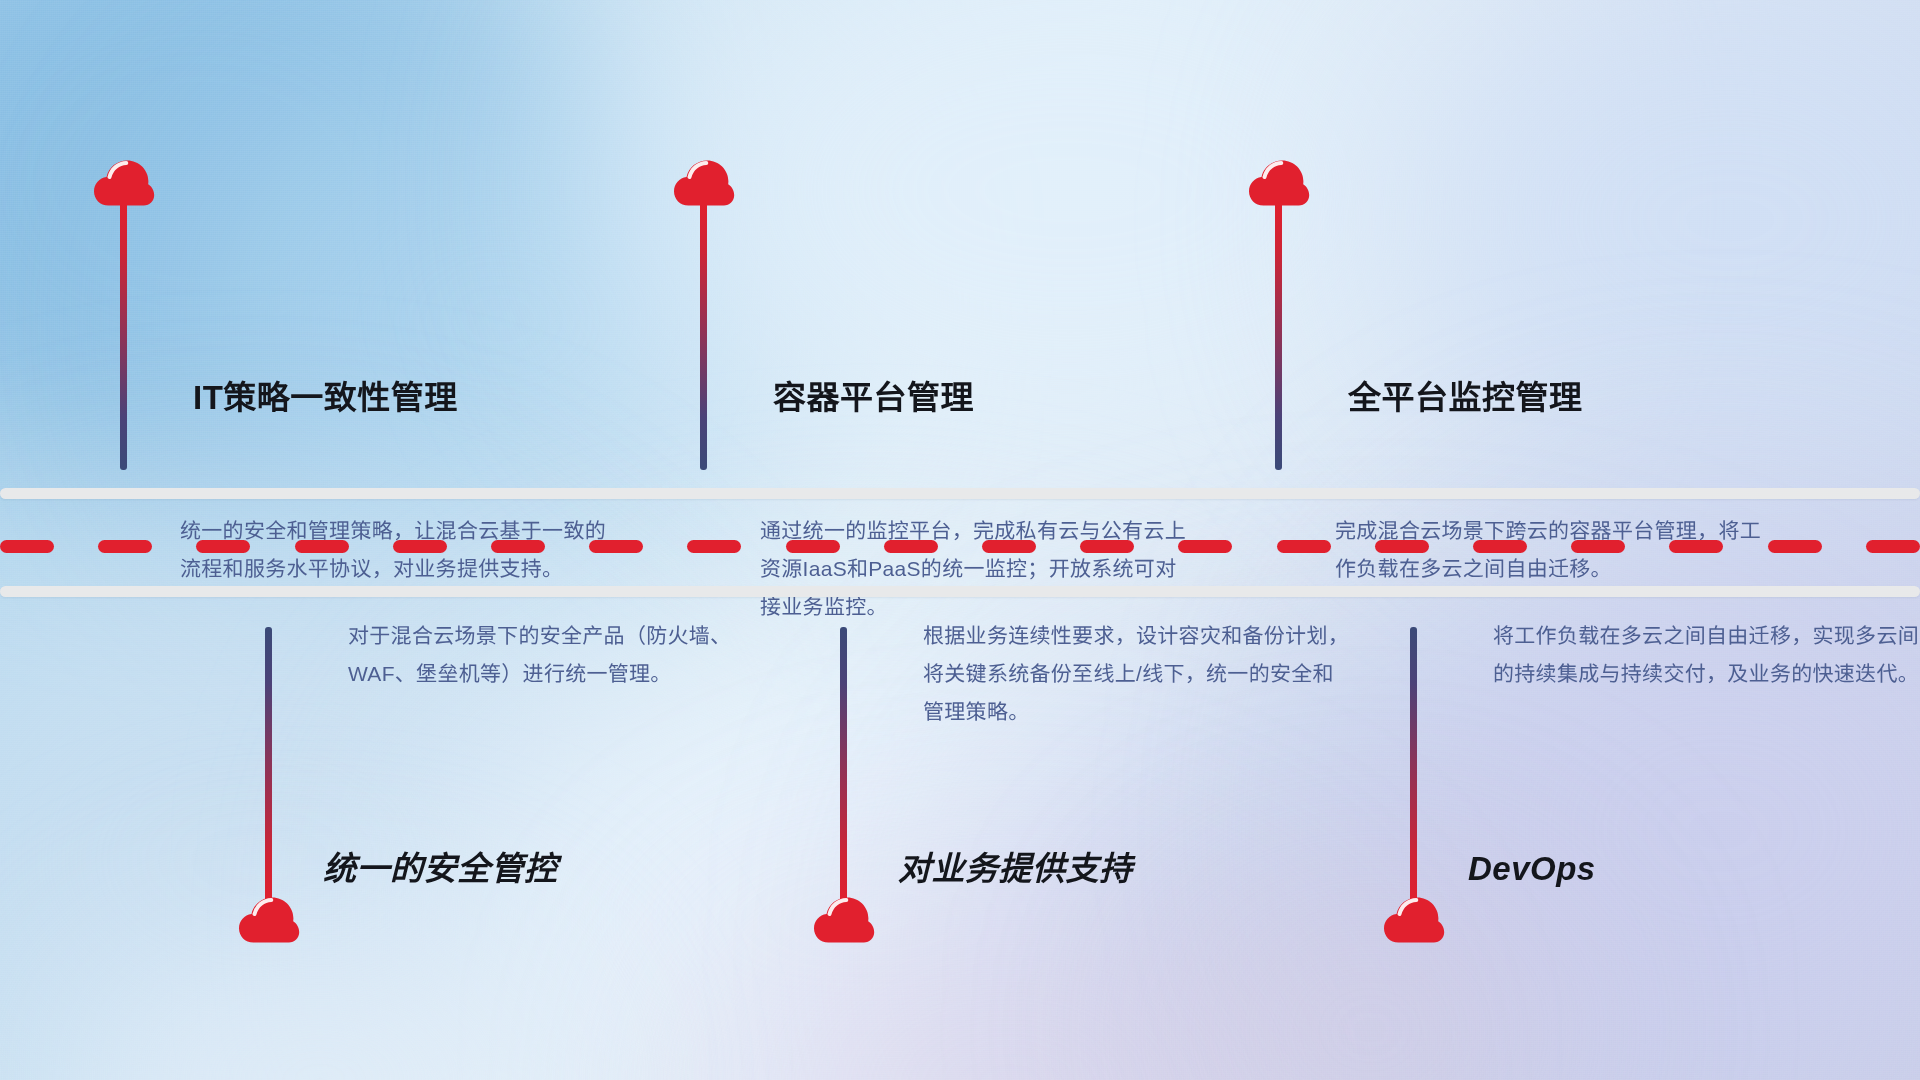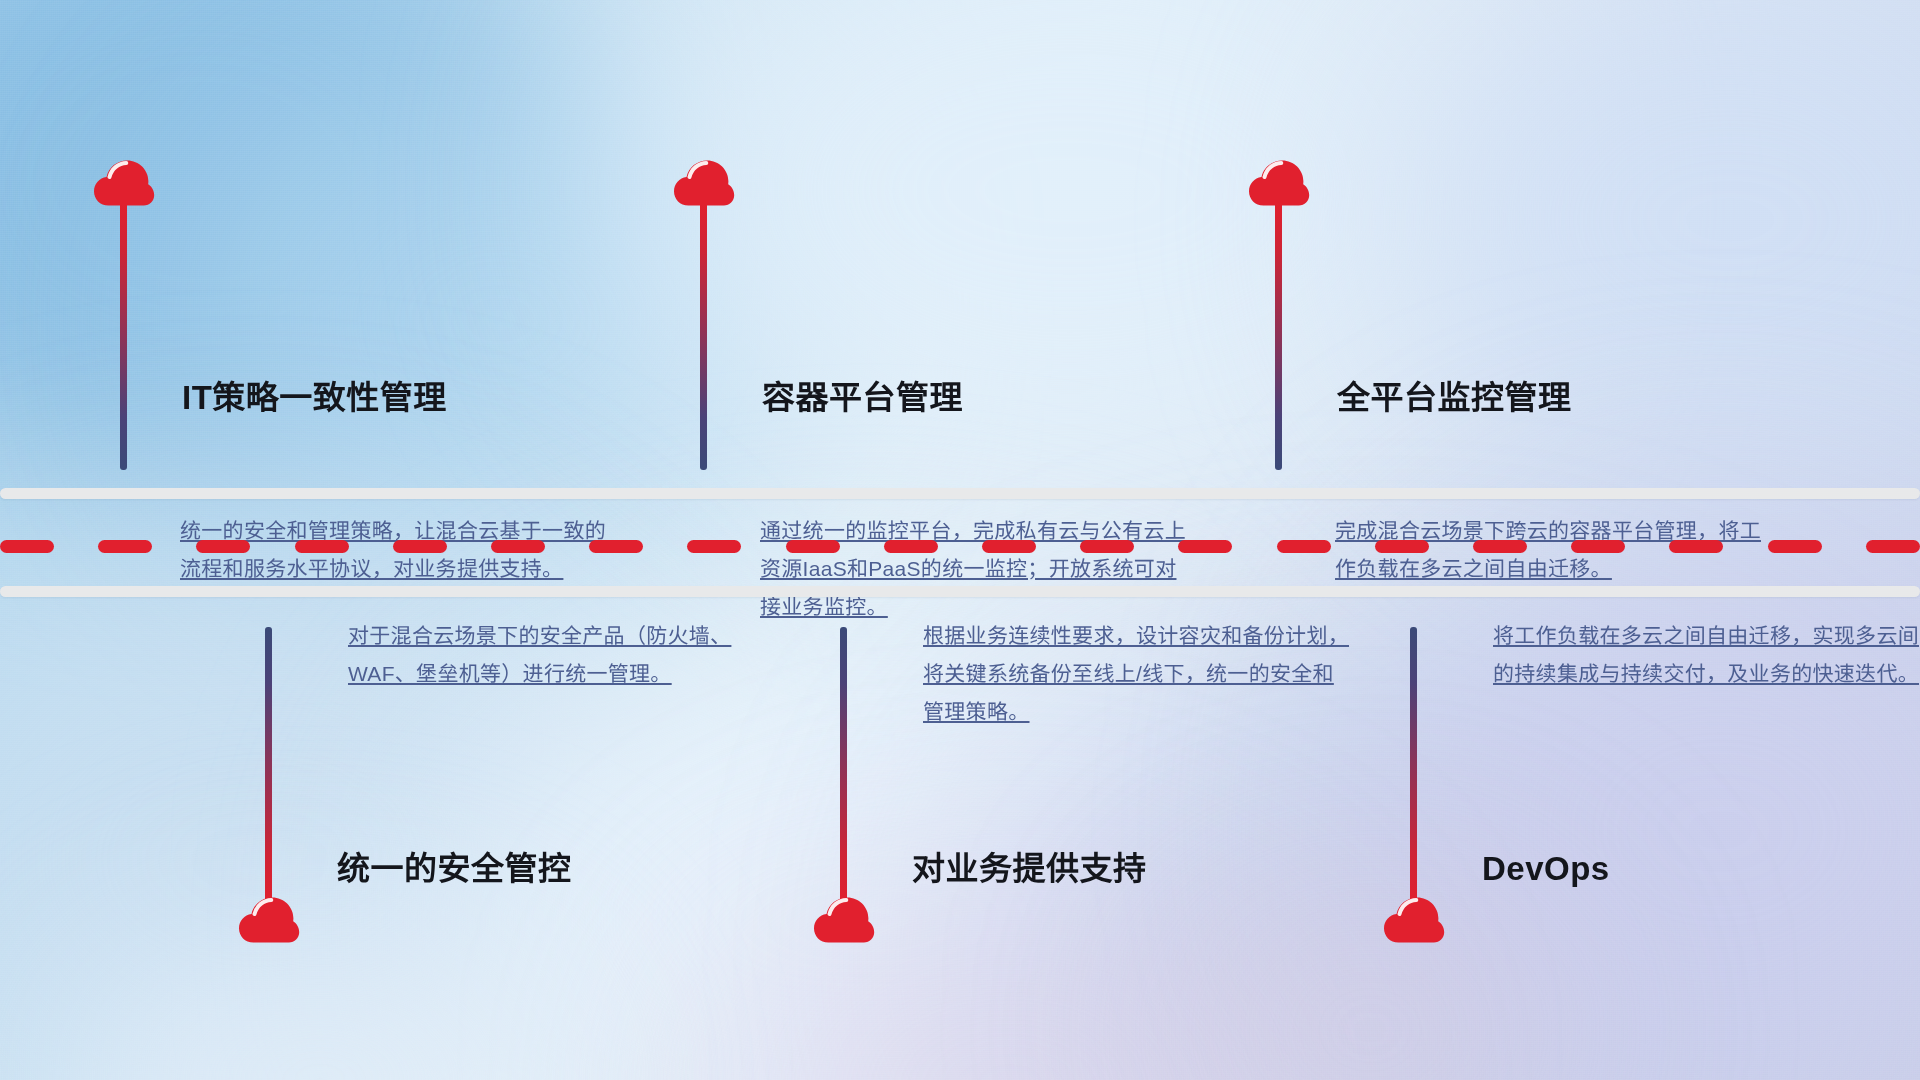--- a/index.html
+++ b/index.html
@@ -108,41 +108,41 @@
 
   
   .title {
     position:absolute;
     font-size:33px;
     font-weight:700;
     color:#14161c;
     letter-spacing:.5px;
     white-space:nowrap;
     line-height:1.2;
+    margin-left:11px;
   }
   .desc {
     position:absolute;
     font-size:21px;
     line-height:38px;
     color:#4d5f92;
     letter-spacing:.3px;
-    text-decoration:underline;
   }
 
   
   .row-top .cloud-pin { top:0px; }
   .row-top .stem      { top:42px; height:268px; }
   .row-top .title     { top:218px; left:62px; }
   .row-top .desc      { top:352px; left:60px; width:430px; }
 
   
   .row-bot .cloud-pin { top:270px; }
   .row-bot .stem      { top:0px; height:278px; }
   .row-bot .desc      { top:-10px; left:55px; width:430px;margin-left:28px; }
-  .row-bot .title     { top:222px; left:72px; }
+  .row-bot .title     { top:222px; left:47px;font-style:italic; }
 </style>
 </head>
 <body>
 
 <div id="stage">
 
   <div class="blob blob-a"></div>
   <div class="blob blob-b"></div>
   <div class="blob blob-c"></div>
   <div class="blob blob-d"></div>

